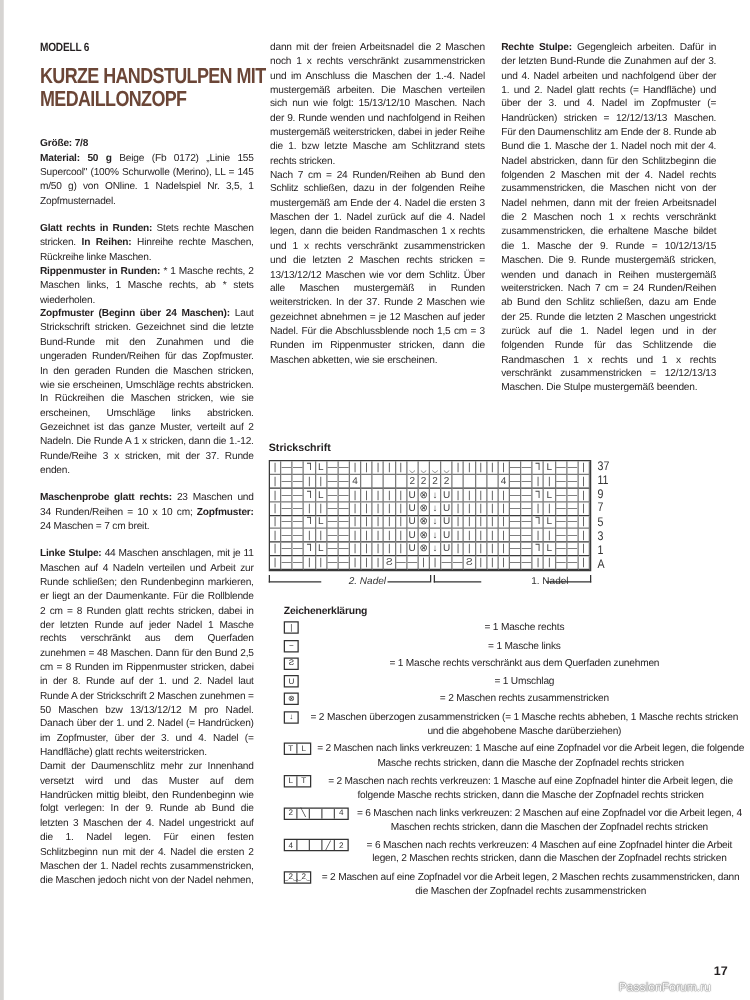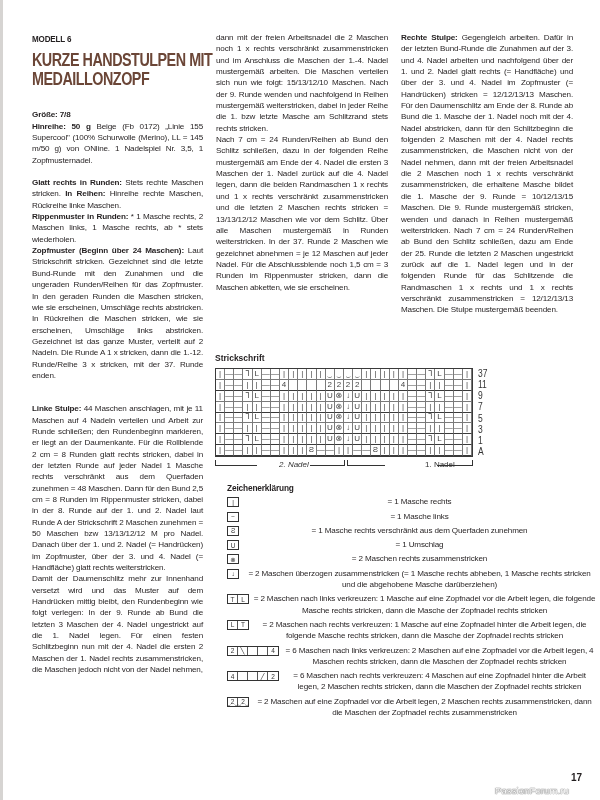--- a/index.html
+++ b/index.html
@@ -40,26 +40,27 @@
 </head>
 <body>
 
 <div class="page-edge"></div>
 
 <div class="col col-left">
   <div class="modell">MODELL 6</div>
   <div class="title">KURZE HANDSTULPEN MIT MEDAILLONZOPF</div>
 
   <p class="b">Größe: 7/8</p>
-  <p><span class="b">Hinreihe:</span> <span class="b">50 g</span> <span>Beige (Fb 0172) „Linie 155 Supercool" (100% Schurwolle (Merino), LL = 145 m/50 g) von ONline. 1 Nadelspiel Nr. 3,5, 1 Zopfmusternadel.</span></p>
+  <p><span class="b">Material:</span> <span class="b">50 g</span> <span>Beige (Fb 0172) „Linie 155 Supercool" (100% Schurwolle (Merino), LL = 145 m/50 g) von ONline. 1 Nadelspiel Nr. 3,5, 1 Zopfmusternadel.</span></p>
   <div class="gap"></div>
   <p><span class="b">Glatt rechts in Runden:</span> <span>Stets rechte Maschen stricken.</span> <span class="b">In Reihen:</span> <span>Hinreihe rechte Maschen, Rückreihe linke Maschen.</span></p>
   <p><span class="b">Rippenmuster in Runden:</span> <span>* 1 Masche rechts, 2 Maschen links, 1 Masche rechts, ab * stets wiederholen.</span></p>
   <p><span class="b">Zopfmuster (Beginn über 24 Maschen):</span> <span>Laut Strickschrift stricken. Gezeichnet sind die letzte Bund-Runde mit den Zunahmen und die ungeraden Runden/Reihen für das Zopfmuster. In den geraden Runden die Maschen stricken, wie sie erscheinen, Umschläge rechts abstricken. In Rückreihen die Maschen stricken, wie sie erscheinen, Umschläge links abstricken. Gezeichnet ist das ganze Muster, verteilt auf 2 Nadeln. Die Runde A 1 x stricken, dann die 1.-12. Runde/Reihe 3 x stricken, mit der 37. Runde enden.</span></p>
   <div class="gap"></div>
+  <p><span class="b">Maschenprobe glatt rechts:</span> <span>23 Maschen und 34 Runden/Reihen = 10 x 10 cm;</span> <span class="b">Zopfmuster:</span> <span>24 Maschen = 7 cm breit.</span></p>
   <div class="gap"></div>
   <p><span class="b">Linke Stulpe:</span> <span>44 Maschen anschlagen, mit je 11 Maschen auf 4 Nadeln verteilen und Arbeit zur Runde schließen; den Rundenbeginn markieren, er liegt an der Daumenkante. Für die Rollblende 2 cm = 8 Runden glatt rechts stricken, dabei in der letzten Runde auf jeder Nadel 1 Masche rechts verschränkt aus dem Querfaden zunehmen = 48 Maschen. Dann für den Bund 2,5 cm = 8 Runden im Rippenmuster stricken, dabei in der 8. Runde auf der 1. und 2. Nadel laut Runde A der Strickschrift 2 Maschen zunehmen = 50 Maschen bzw 13/13/12/12 M pro Nadel. Danach über der 1. und 2. Nadel (= Handrücken) im Zopfmuster, über der 3. und 4. Nadel (= Handfläche) glatt rechts weiterstricken.</span></p>
   <p>Damit der Daumenschlitz mehr zur Innenhand versetzt wird und das Muster auf dem Handrücken mittig bleibt, den Rundenbeginn wie folgt verlegen: In der 9. Runde ab Bund die letzten 3 Maschen der 4. Nadel ungestrickt auf die 1. Nadel legen. Für einen festen Schlitzbeginn nun mit der 4. Nadel die ersten 2 Maschen der 1. Nadel rechts zusammenstricken, die Maschen jedoch nicht von der Nadel nehmen,</p>
 </div>
 
 <div class="col col-mid">
   <p>dann mit der freien Arbeitsnadel die 2 Maschen noch 1 x rechts verschränkt zusammenstricken und im Anschluss die Maschen der 1.-4. Nadel mustergemäß arbeiten. Die Maschen verteilen sich nun wie folgt: 15/13/12/10 Maschen. Nach der 9. Runde wenden und nachfolgend in Reihen mustergemäß weiterstricken, dabei in jeder Reihe die 1. bzw letzte Masche am Schlitzrand stets rechts stricken.</p>
   <p>Nach 7 cm = 24 Runden/Reihen ab Bund den Schlitz schließen, dazu in der folgenden Reihe mustergemäß am Ende der 4. Nadel die ersten 3 Maschen der 1. Nadel zurück auf die 4. Nadel legen, dann die beiden Randmaschen 1 x rechts und 1 x rechts verschränkt zusammenstricken und die letzten 2 Maschen rechts stricken = 13/13/12/12 Maschen wie vor dem Schlitz. Über alle Maschen mustergemäß in Runden weiterstricken. In der 37. Runde 2 Maschen wie gezeichnet abnehmen = je 12 Maschen auf jeder Nadel. Für die Abschlussblende noch 1,5 cm = 3 Runden im Rippenmuster stricken, dann die Maschen abketten, wie sie erscheinen.</p>
 </div>
 

